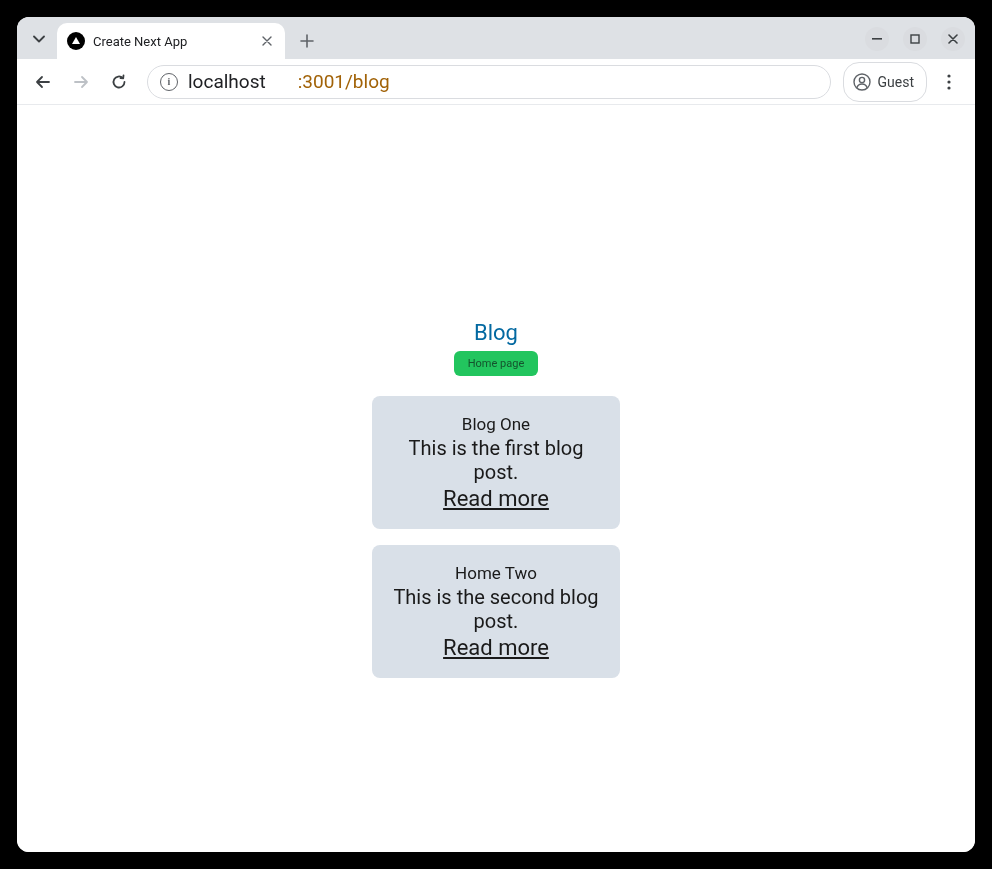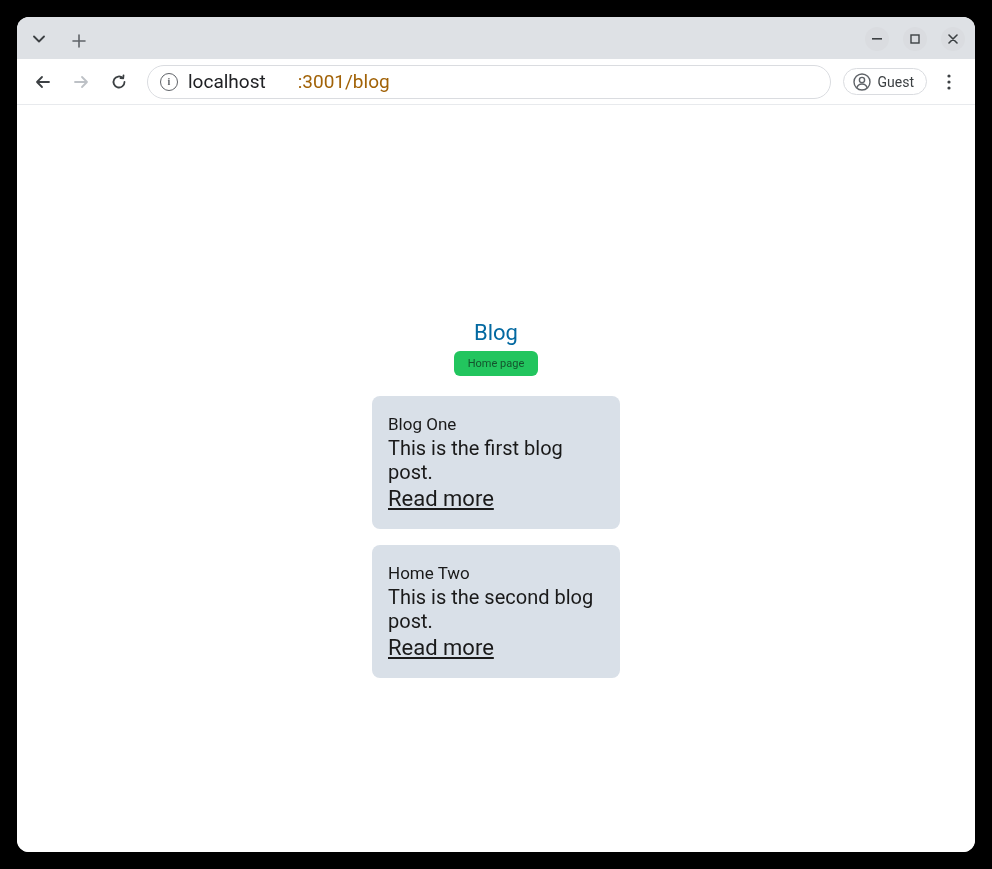--- a/index.html
+++ b/index.html
@@ -199,21 +199,21 @@
     .url-host {
       color: #202124;
     }
     
     .url-path {
       color: #a16207;
       text-align: center;
     }
     
     .profile-chip {
-      height: 27px;
+      height: 40px;
       border: 1px solid #dadce0;
       border-radius: 16px;
       display: flex;
       align-items: center;
       padding: 0 12px 0 8px;
       gap: 6px;
       cursor: pointer;
       font-size: 14px;
       color: #3c4043;
     }
@@ -263,21 +263,21 @@
       text-decoration: none;
       margin-bottom: 20px;
       cursor: pointer;
     }
     
     .blog-card {
       background: #d9e0e8;
       border-radius: 8px;
       padding: 18px 16px;
       width: 248px;
-      text-align: left;
+      text-align: center;
       margin-bottom: 16px;
     }
     
     .blog-title {
       font-size: 17px;
       color: #1a1a1a;
       margin-bottom: 2px;
     }
     
     .blog-desc {
@@ -300,20 +300,29 @@
 </head>
 <body>
 
 <div class="browser-window">
 
   <div class="tab-bar">
     <div class="tab-dropdown">
       <svg width="12" height="8" viewBox="0 0 12 8">
         <path d="M1 1.5 L6 6.5 L11 1.5" stroke="#3c4043" stroke-width="1.8" fill="none" stroke-linecap="round" stroke-linejoin="round"></path>
       </svg>
+    </div>
+    <div class="tab">
+      <div class="tab-favicon"></div>
+      <div class="tab-title">Create Next App</div>
+      <div class="tab-close">
+        <svg width="10" height="10" viewBox="0 0 10 10">
+          <path d="M1 1 L9 9 M9 1 L1 9" stroke="#5f6368" stroke-width="1.4" stroke-linecap="round"></path>
+        </svg>
+      </div>
     </div>
     <div class="new-tab">
       <svg width="14" height="14" viewBox="0 0 14 14">
         <path d="M7 1 L7 13 M1 7 L13 7" stroke="#5f6368" stroke-width="1.6" stroke-linecap="round"></path>
       </svg>
     </div>
     <div class="window-controls">
       <div class="window-control">
         <svg width="10" height="2" viewBox="0 0 10 2">
           <rect x="0" y="0" width="10" height="1.6" fill="#3c4043"></rect>

